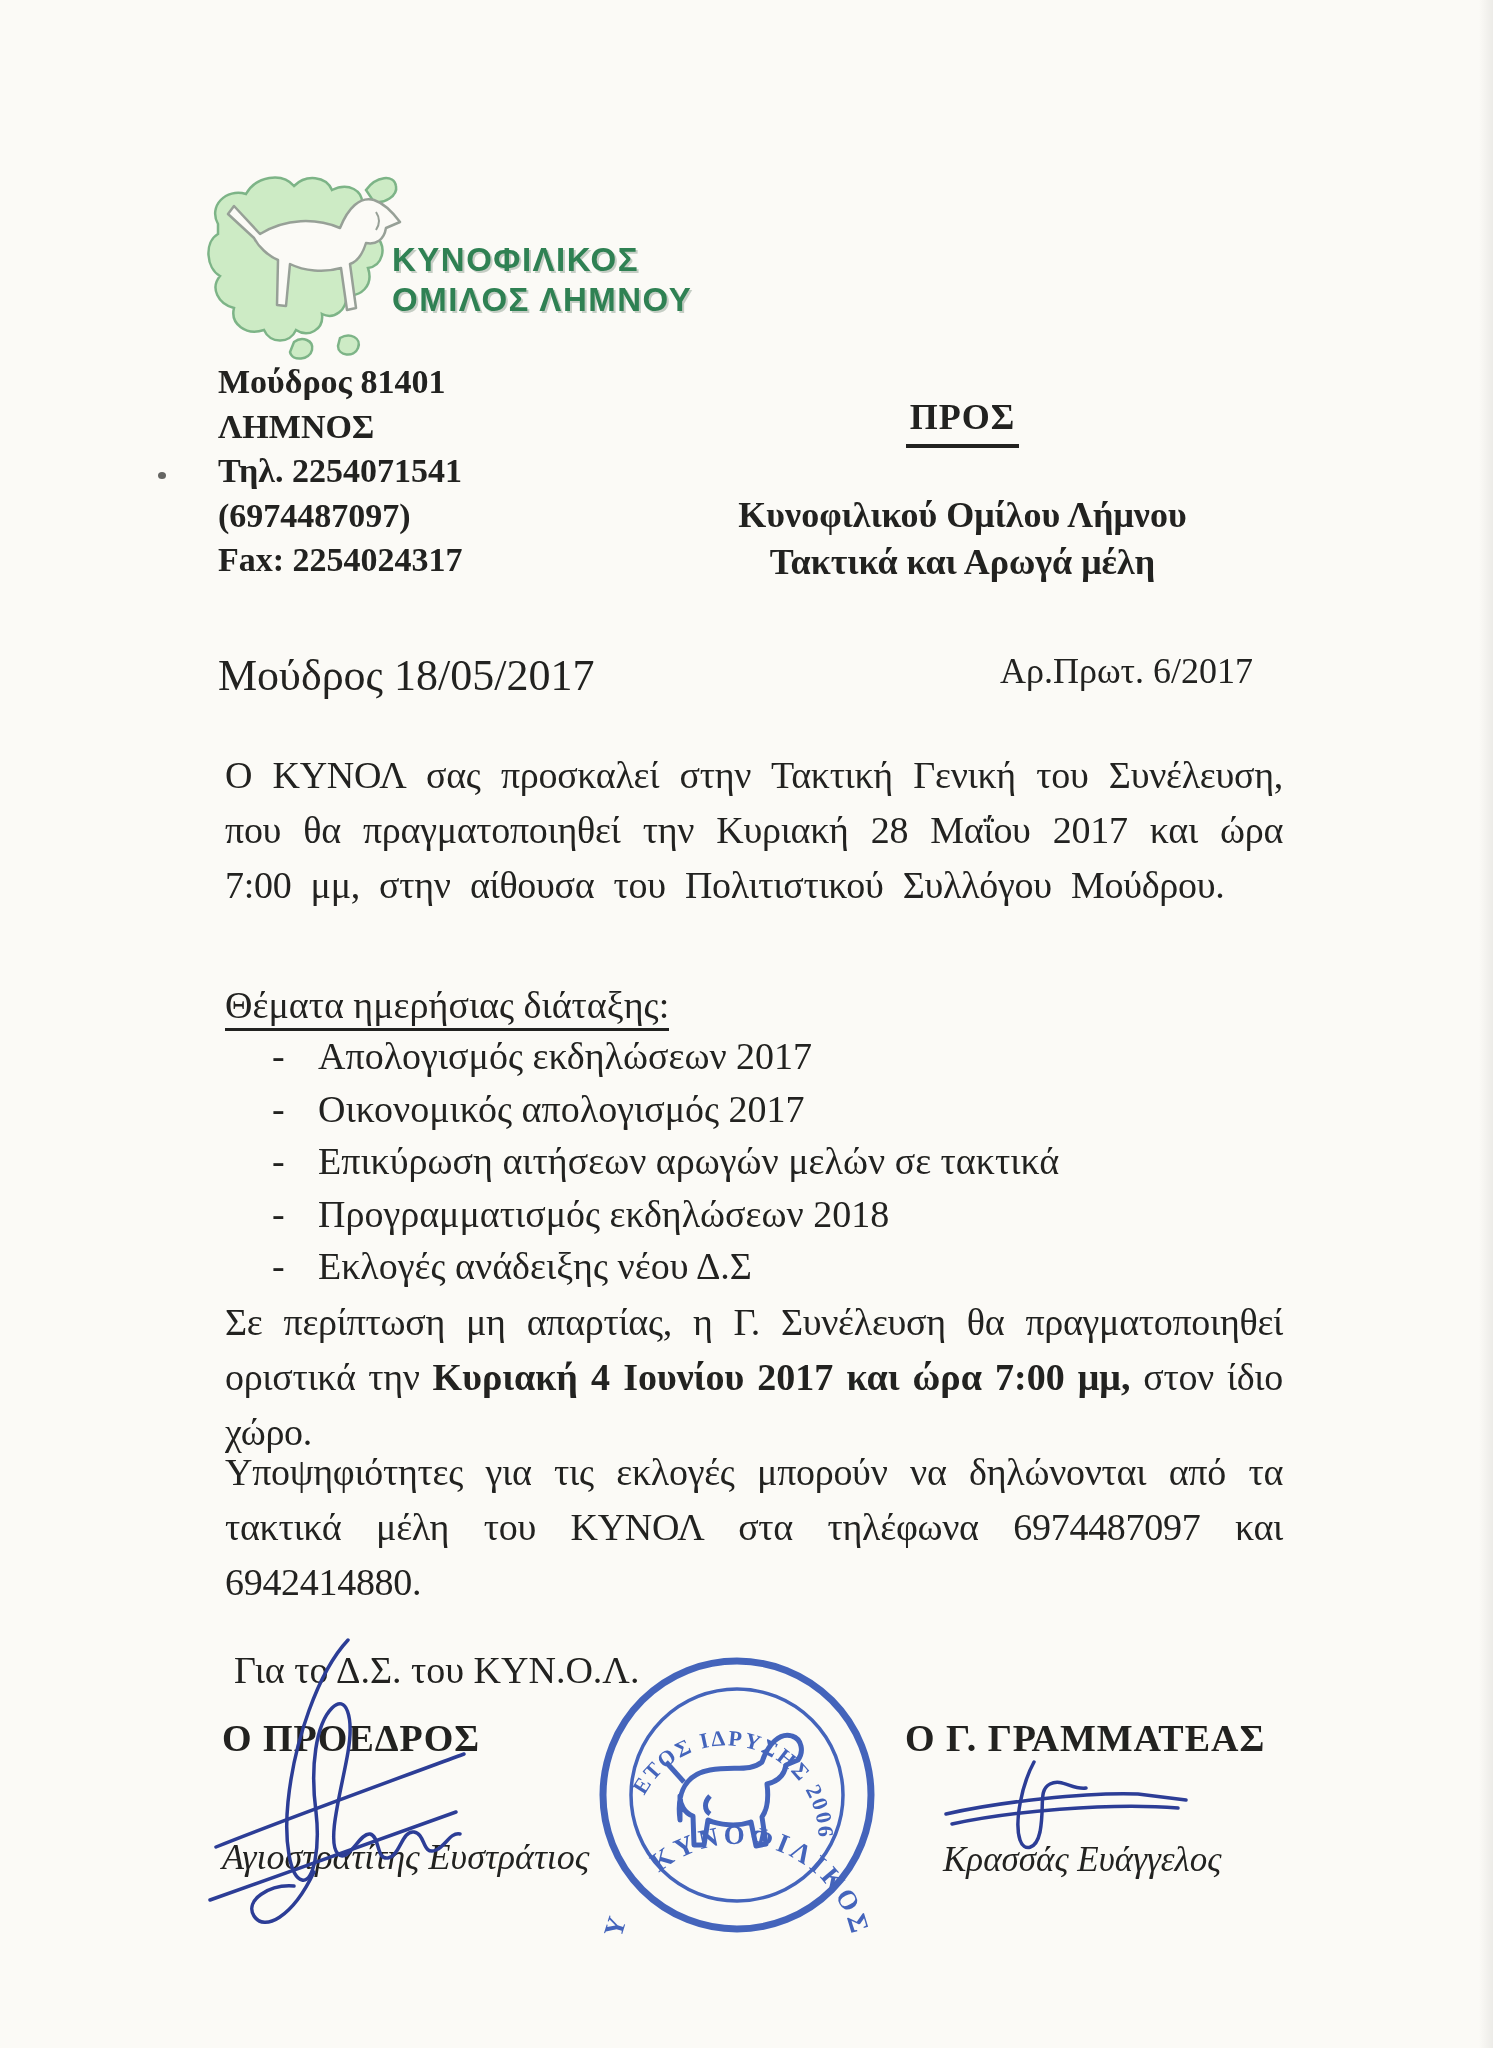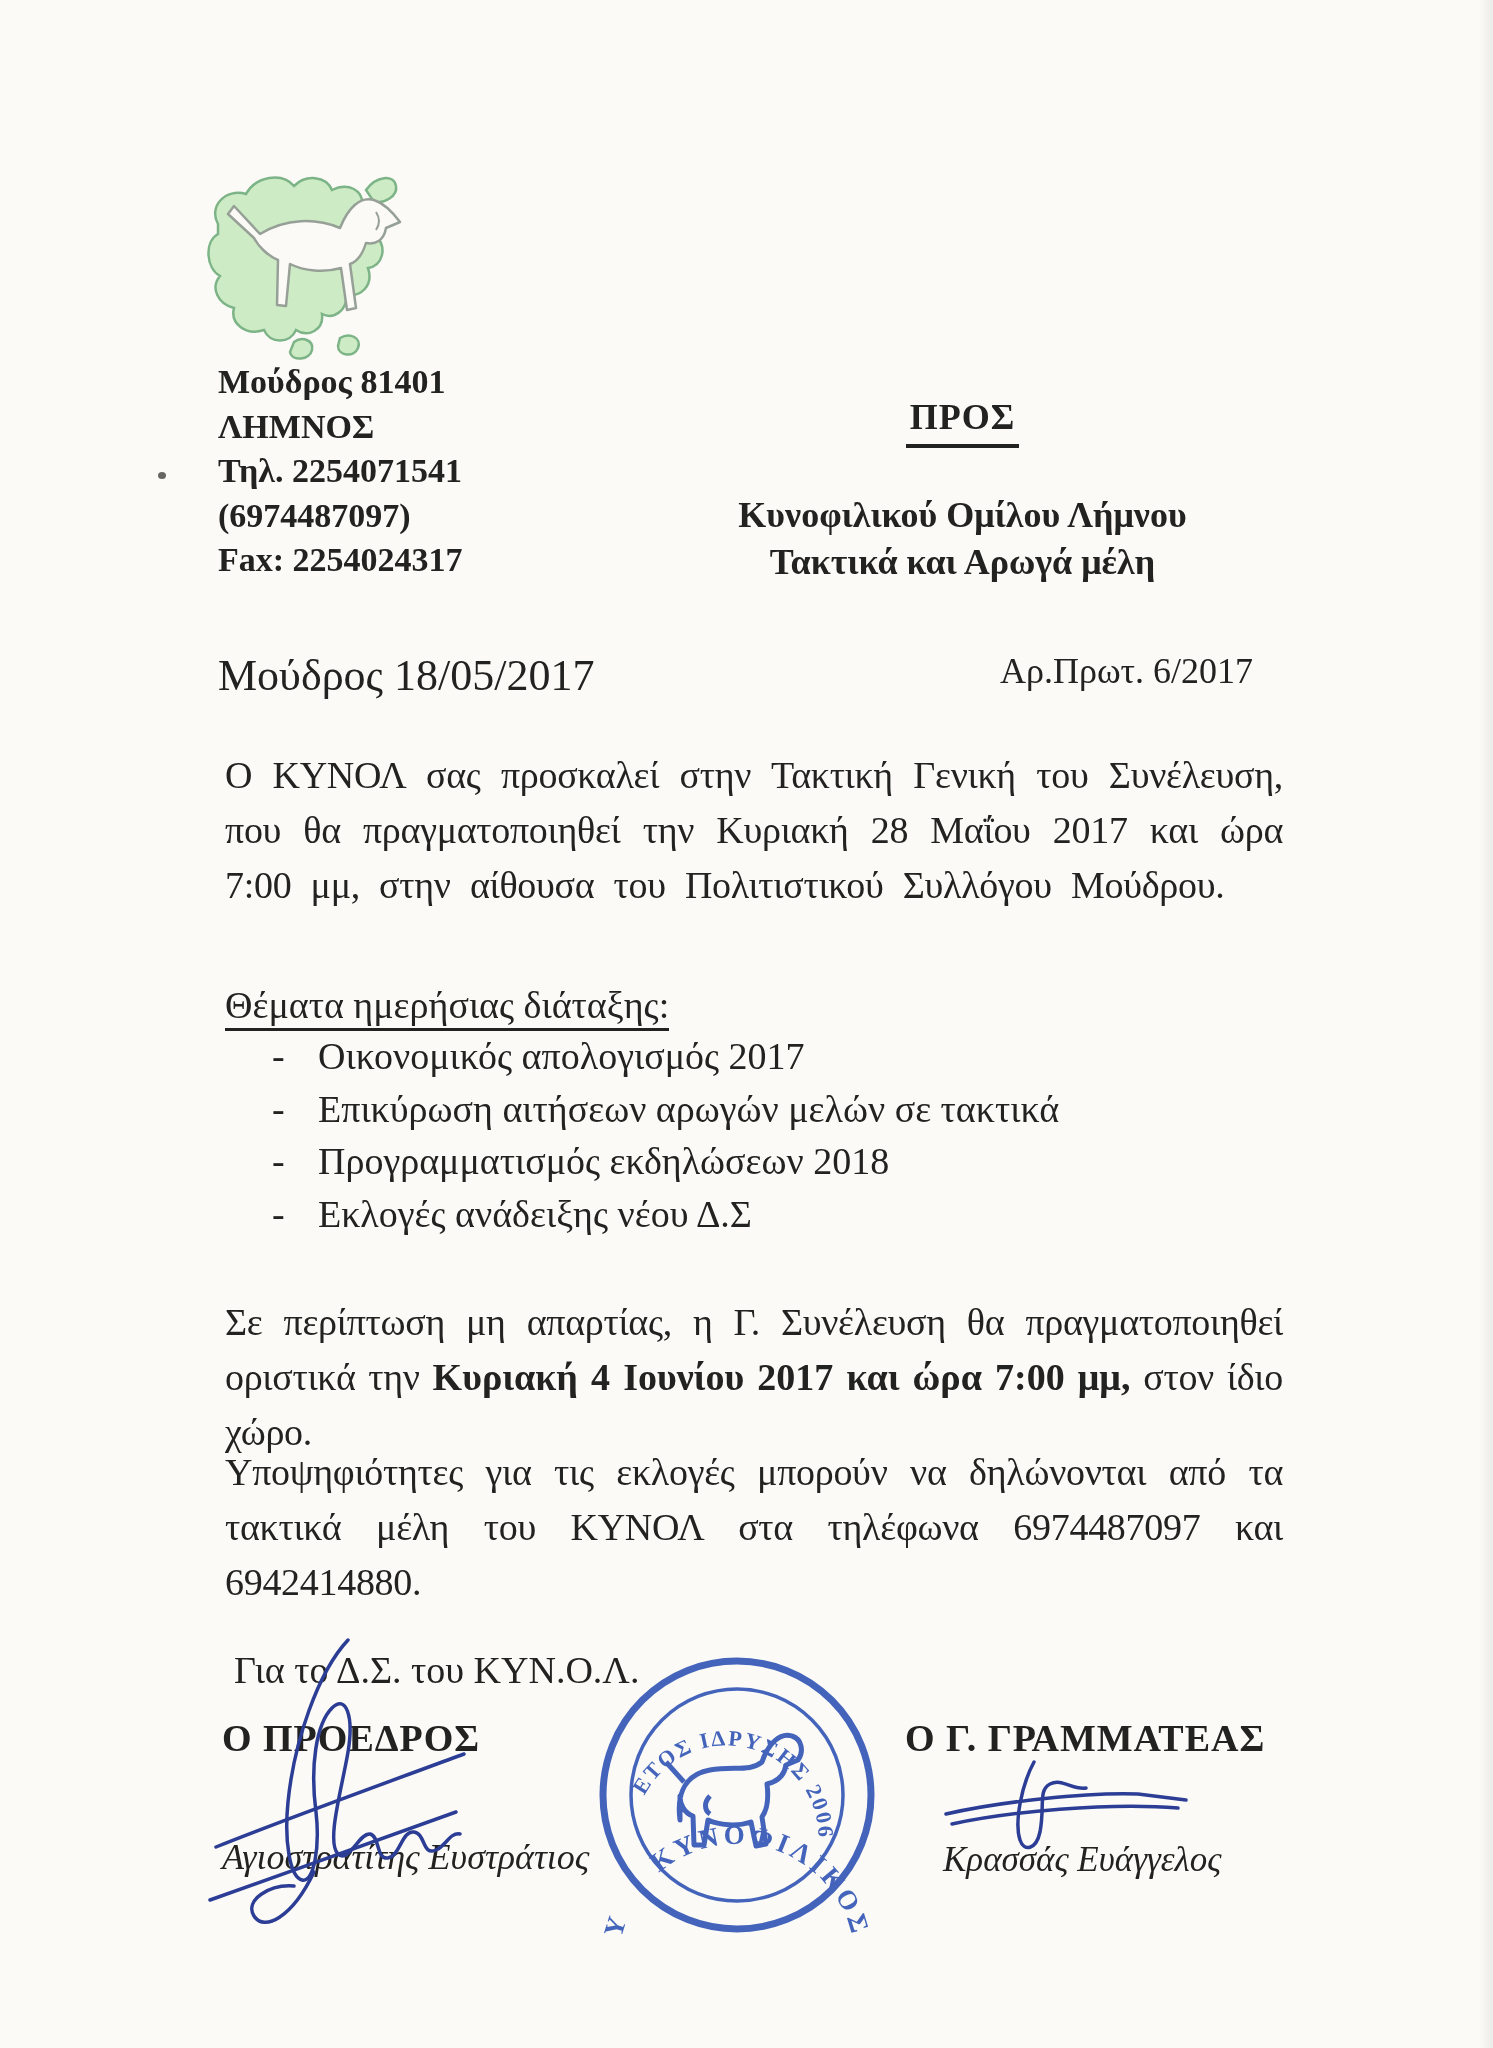--- a/index.html
+++ b/index.html
@@ -91,20 +91,24 @@
     </g>
     <g>
       <path d="M 36,60 L 62,88 C 88,72 118,72 142,82 C 150,62 162,50 176,54
                C 188,58 196,68 202,76 L 188,82 C 186,94 178,99 168,97
                C 164,110 158,116 152,118 L 158,162 L 149,164 L 143,122
                C 126,127 106,125 92,118 L 88,160 L 79,159 L 80,114
                C 70,110 60,100 56,92 L 30,68 Z" fill="#fbfaf6" stroke="#97a097" stroke-width="2.5" stroke-linejoin="round"></path>
       <path d="M 178,66 C 182,72 182,78 178,84" fill="none" stroke="#97a097" stroke-width="2"></path>
     </g>
   </svg>
+  <div class="logo-text">
+    <div>ΚΥΝΟΦΙΛΙΚΟΣ</div>
+    <div>ΟΜΙΛΟΣ ΛΗΜΝΟΥ</div>
+  </div>
 
   <div class="sender">
     <div>Μούδρος 81401</div>
     <div>ΛΗΜΝΟΣ</div>
     <div>Τηλ. 2254071541</div>
     <div>(6974487097)</div>
     <div>Fax: 2254024317</div>
   </div>
 
   <div class="recipient">
@@ -116,20 +120,21 @@
   <div class="meta-date">Μούδρος 18/05/2017</div>
   <div class="meta-protocol">Αρ.Πρωτ. 6/2017</div>
 
   <p class="bodyblock jt intro">Ο ΚΥΝΟΛ σας προσκαλεί στην Τακτική Γενική του Συνέλευση, που θα πραγματοποιηθεί την Κυριακή 28 Μαΐου 2017 και ώρα 7:00 μμ, στην αίθουσα του Πολιτιστικού Συλλόγου Μούδρου.</p>
 
   <div class="agenda-heading">
     <span class="u">Θέματα ημερήσιας διάταξης:</span>
   </div>
 
   <ul class="agenda">
+    <li><span class="dash">-</span><span>Απολογισμός εκδηλώσεων 2017</span></li>
     <li><span class="dash">-</span><span>Οικονομικός απολογισμός 2017</span></li>
     <li><span class="dash">-</span><span>Επικύρωση αιτήσεων αρωγών μελών σε τακτικά</span></li>
     <li><span class="dash">-</span><span>Προγραμματισμός εκδηλώσεων 2018</span></li>
     <li><span class="dash">-</span><span>Εκλογές ανάδειξης νέου Δ.Σ</span></li>
   </ul>
 
   <p class="bodyblock jt quorum"><span>Σε περίπτωση μη απαρτίας, η Γ. Συνέλευση θα πραγματοποιηθεί οριστικά την </span><strong>Κυριακή 4 Ιουνίου 2017 και ώρα 7:00 μμ,</strong><span> στον ίδιο χώρο.</span></p>
 
   <p class="bodyblock jt candidacy">Υποψηφιότητες για τις εκλογές μπορούν να δηλώνονται από τα τακτικά μέλη του ΚΥΝΟΛ στα τηλέφωνα 6974487097 και 6942414880.</p>
 

